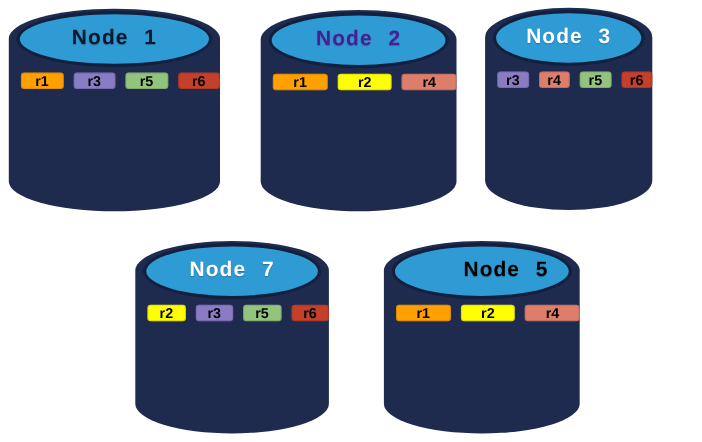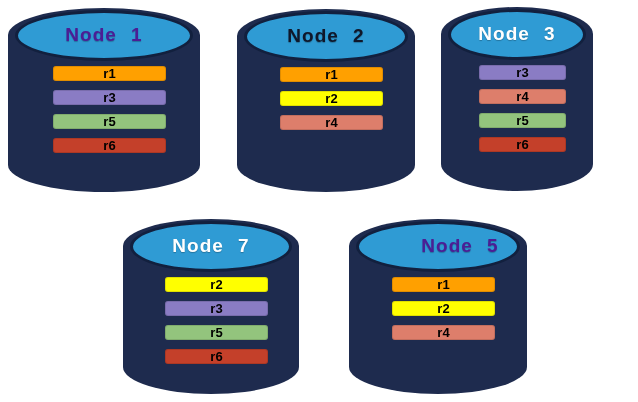--- a/index.html
+++ b/index.html
@@ -43,21 +43,21 @@
     letter-spacing: 1px;
     word-spacing: 8px;
     text-shadow: 0 1px 1px rgba(0,0,0,0.25);
     margin-top: -2px;
   }
   .bars {
     position: absolute;
     left: 11px; right: 0;
     top: 58px;
     display: flex;
-    flex-direction: column;
+    flex-direction: row;
     align-items: center;
     gap: 9px;
     justify-content: space-between;
   }
   .bar {
     width: 62%;
     height: 15px;
     border-radius: 3px;
     display: flex;
     align-items: center;
@@ -77,41 +77,41 @@
   .node-4 { left: 123px; top: 219px; width: 176px; height: 175px; }
   .node-5 { left: 349px; top: 219px; width: 178px; height: 175px; }
 </style>
 </head>
 <body>
 
 <div class="canvas" style="background: rgb(255, 255, 255);">
     <div class="node node-1">
     <div class="cyl-body" style="background: rgb(30, 43, 78);"></div>
     <div class="cyl-top" style="background: rgb(47, 155, 212); border-color: rgb(18, 32, 62);">
-      <span class="node-title" style="color: #4c1d95;">Node 1</span>
+      <span class="node-title" style="color: #0f172a;">Node 1</span>
     </div>
     <div class="bars">
         <div class="bar" style="background: rgb(255, 160, 0);">
           <span style="color: rgb(0, 0, 0);">r1</span>
         </div>
         <div class="bar" style="background: rgb(138, 124, 196);">
           <span style="color: rgb(0, 0, 0);">r3</span>
         </div>
         <div class="bar" style="background: rgb(147, 196, 125);">
           <span style="color: rgb(0, 0, 0);">r5</span>
         </div>
         <div class="bar" style="background: rgb(196, 64, 42);">
           <span style="color: rgb(0, 0, 0);">r6</span>
         </div>
       </div>
   </div>
     <div class="node node-2">
     <div class="cyl-body" style="background: rgb(30, 43, 78);"></div>
     <div class="cyl-top" style="background: rgb(47, 155, 212); border-color: rgb(18, 32, 62);">
-      <span class="node-title" style="color: #0f172a;">Node 2</span>
+      <span class="node-title" style="color: #4c1d95;">Node 2</span>
     </div>
     <div class="bars">
         <div class="bar" style="background: rgb(255, 160, 0);">
           <span style="color: rgb(0, 0, 0);">r1</span>
         </div>
         <div class="bar" style="background: rgb(255, 255, 0);">
           <span style="color: rgb(0, 0, 0);">r2</span>
         </div>
         <div class="bar" style="background: rgb(221, 126, 107);">
           <span style="color: rgb(0, 0, 0);">r4</span>
@@ -154,21 +154,21 @@
           <span style="color: rgb(0, 0, 0);">r5</span>
         </div>
         <div class="bar" style="background: rgb(196, 64, 42);">
           <span style="color: rgb(0, 0, 0);">r6</span>
         </div>
       </div>
   </div>
     <div class="node node-5">
     <div class="cyl-body" style="background: rgb(30, 43, 78);"></div>
     <div class="cyl-top" style="background: rgb(47, 155, 212); border-color: rgb(18, 32, 62);">
-      <span class="node-title" style="color: #4c1d95; margin-left: 44px;">Node 5</span>
+      <span class="node-title" style="color: #000000; margin-left: 44px;">Node 5</span>
     </div>
     <div class="bars">
         <div class="bar" style="background: rgb(255, 160, 0);">
           <span style="color: rgb(0, 0, 0);">r1</span>
         </div>
         <div class="bar" style="background: rgb(255, 255, 0);">
           <span style="color: rgb(0, 0, 0);">r2</span>
         </div>
         <div class="bar" style="background: rgb(221, 126, 107);">
           <span style="color: rgb(0, 0, 0);">r4</span>

